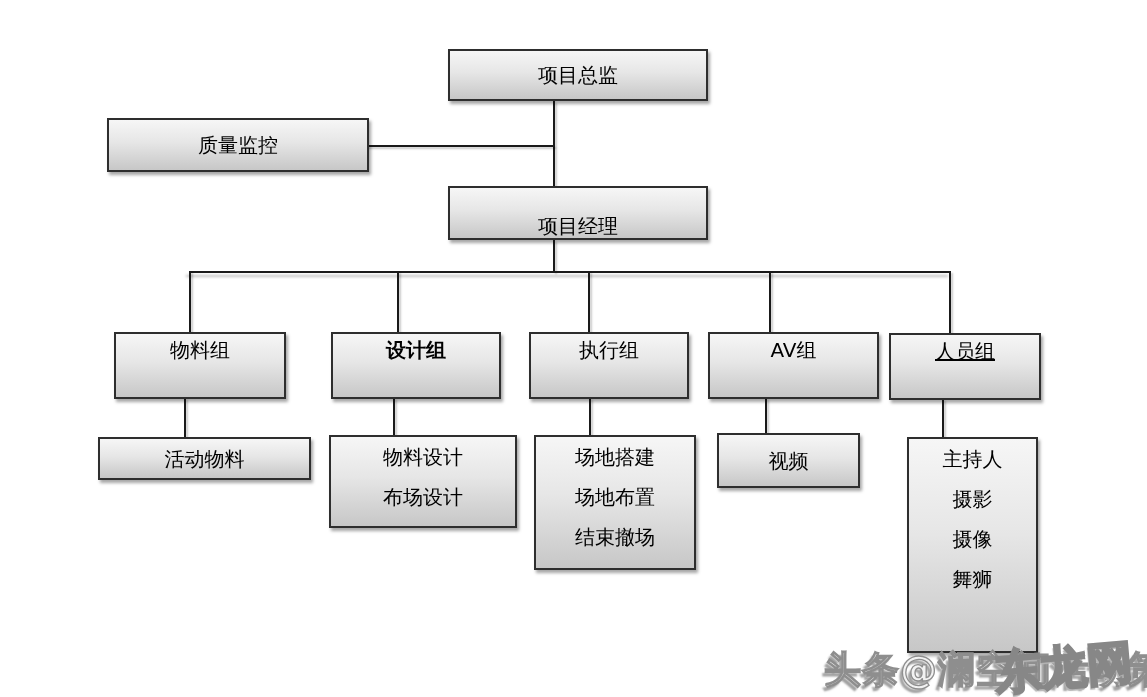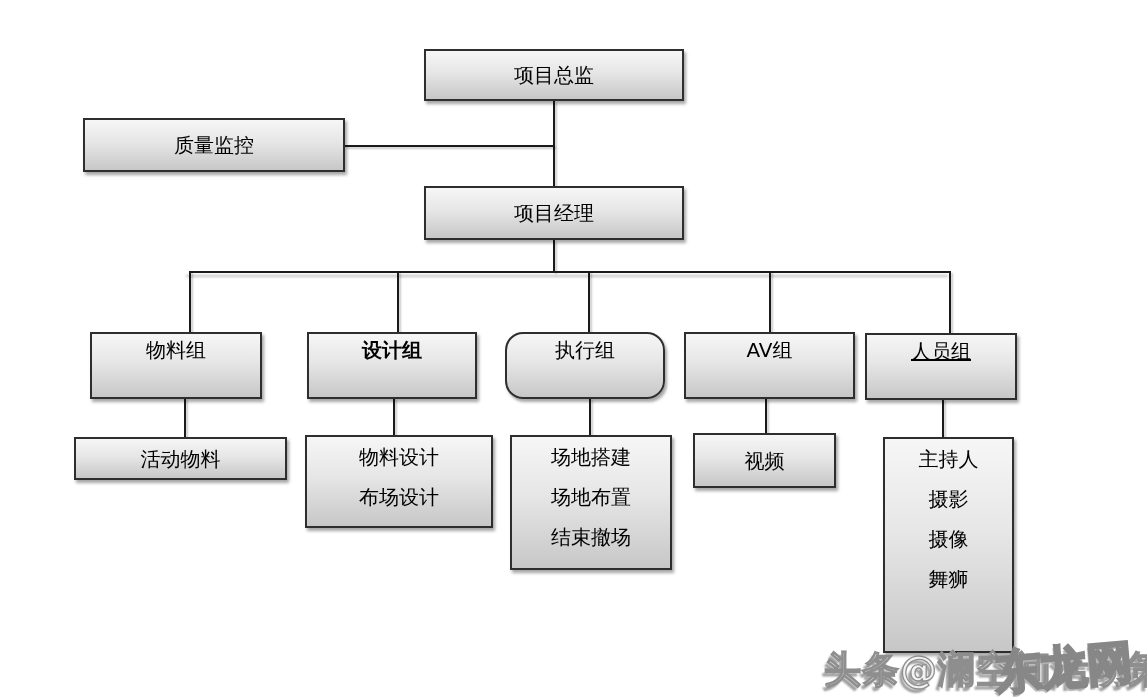--- a/index.html
+++ b/index.html
@@ -9,21 +9,21 @@
     font-family:"DejaVu Sans","Liberation Sans",sans-serif;
   }
   .canvas{position:absolute;inset:0;}
   
   .node{
     position:absolute;box-sizing:border-box;
     background:linear-gradient(180deg,#f6f6f6 0%,#e6e6e6 45%,#c7c7c7 100%);
     border:2px solid #2e2e2e;
     box-shadow:2px 3px 3px rgba(0,0,0,0.35);
     color:#000;text-align:center;
-    font-size:20px;line-height:24px;
+    font-size:20px;line-height:24px;margin-left:24px;
   }
   .node.center{display:flex;align-items:center;justify-content:center;}
   .node.toplabel{padding-top:4px;}
   .node .ln{display:block;}
   .sub .ln{line-height:40px;}
   .sub{font-size:20px;}
   
   .line{position:absolute;background:#1a1a1a;}
   .h{height:2px;box-shadow:-3px 4px 3px rgba(0,0,0,0.28);}
   .v{width:2px;box-shadow:2px 2px 2px rgba(0,0,0,0.22);}
@@ -69,31 +69,31 @@
   <div class="line v" style="left:942px;top:399px;height:39px;"></div>
 
   <div class="node center" style="left:424px;top:49px;width:260px;height:52px;">
     <span class="ln">项目总监</span>
   </div>
 
   <div class="node center" style="left:83px;top:118px;width:262px;height:54px;">
     <span class="ln">质量监控</span>
   </div>
 
-  <div class="node center" style="left:424px;top:186px;width:260px;height:54px;">
+  <div class="node center" style="left:424px;top:186px;width:260px;height:54px;align-items:flex-end;">
     <span class="ln">项目经理</span>
   </div>
 
   <div class="node toplabel" style="left:90px;top:332px;width:172px;height:67px;">
     <span class="ln">物料组</span>
   </div>
   <div class="node toplabel" style="left:307px;top:332px;width:170px;height:67px;font-weight:bold;">
     <span class="ln">设计组</span>
   </div>
-  <div class="node toplabel" style="left:505px;top:332px;width:160px;height:67px;border-radius:18px;">
+  <div class="node toplabel" style="left:505px;top:332px;width:160px;height:67px;">
     <span class="ln">执行组</span>
   </div>
   <div class="node toplabel" style="left:684px;top:332px;width:171px;height:67px;">
     <span class="ln">AV组</span>
   </div>
   <div class="node toplabel" style="left:865px;top:333px;width:152px;height:67px;text-decoration:underline;">
     <span class="ln">人员组</span>
   </div>
 
   <div class="node center" style="left:74px;top:437px;width:213px;height:43px;text-align:right;">

